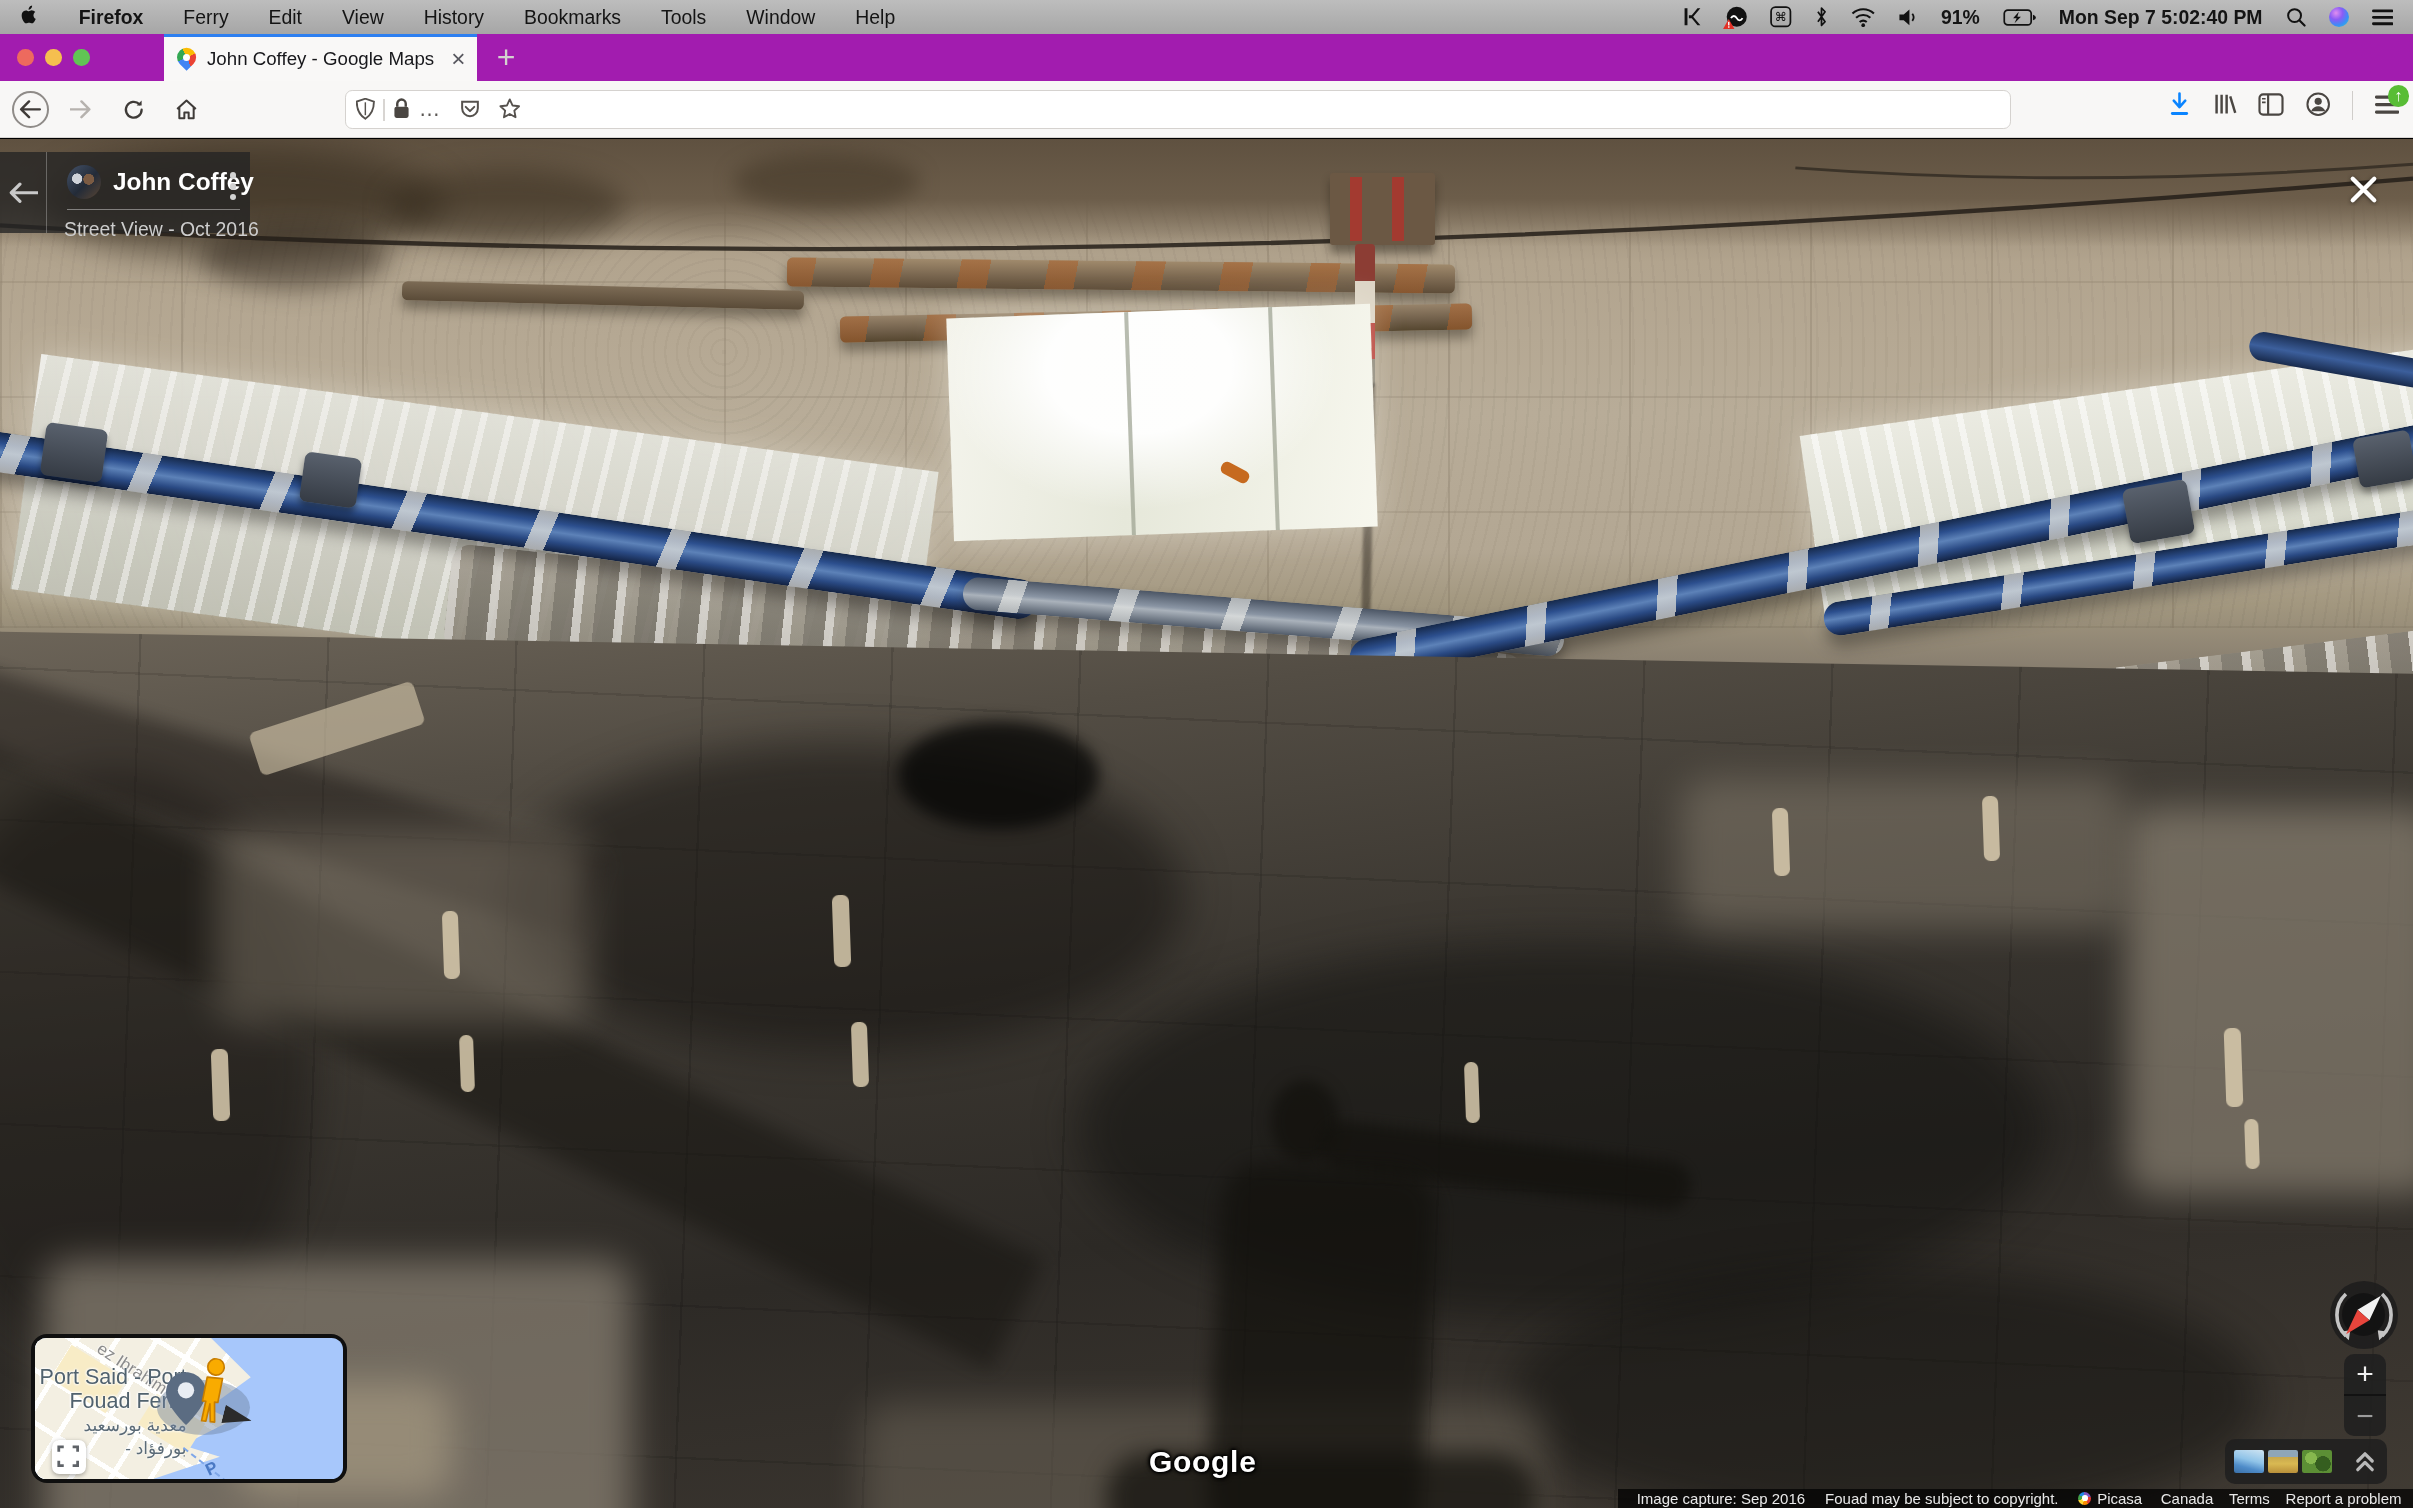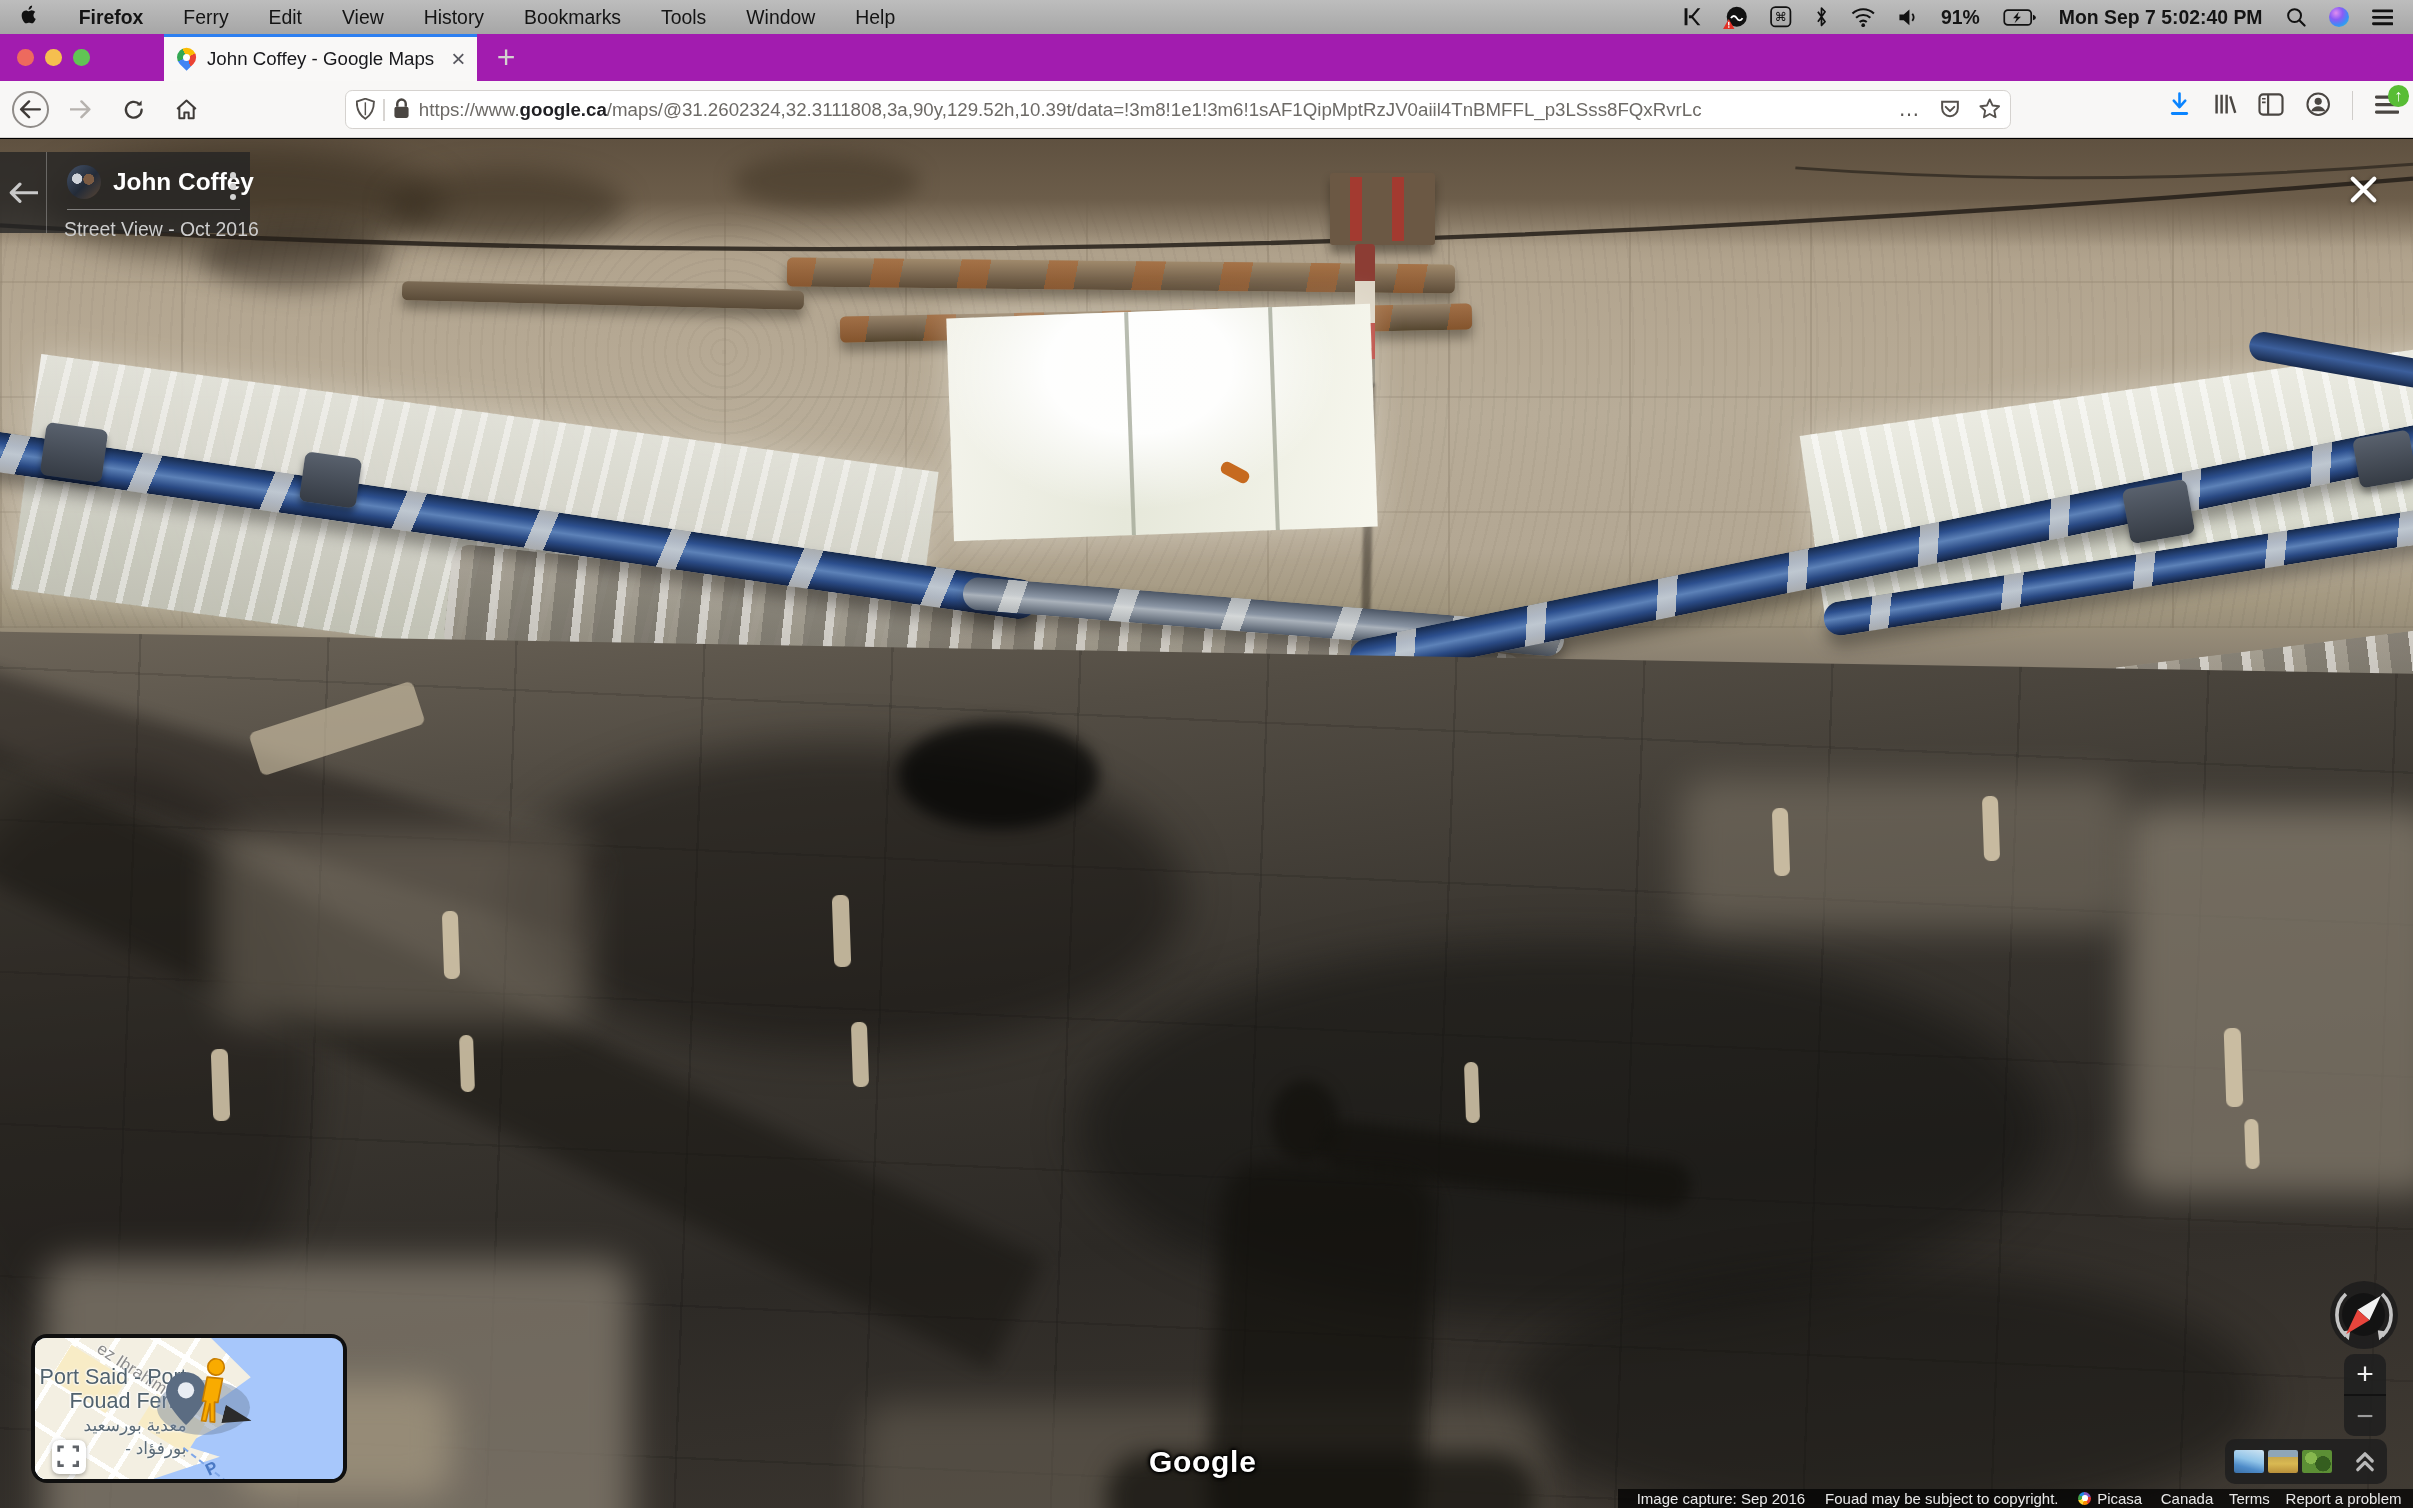--- a/index.html
+++ b/index.html
@@ -346,21 +346,20 @@
             <path d="M13 6v18" stroke="#55514d" stroke-width="2"></path>
           </svg>
       </span>
       <span class="url-sep"></span>
       <span>
         <svg width="17" height="21.5" viewBox="0 0 24 30">
             <rect x="2" y="12" width="20" height="16" rx="3" fill="#4a4642"></rect>
             <path d="M6 12V8a6 6 0 0 1 12 0v4" stroke="#4a4642" stroke-width="3.4" fill="none"></path>
           </svg>
       </span>
-      <span class="urltext"><span>https://www.</span><span class="domain">google.ca</span><span>/maps/@31.2602324,32.3111808,3a,90y,129.52h,10.39t/data=!3m8!1e1!3m6!1sAF1QipMptRzJV0aiil4TnBMFFL_p3LSss8FQxRvrLc</span></span>
       <span class="url-actions">
         <span class="dots3">…</span>
         <span>
           <svg width="20" height="20" viewBox="0 0 28 28">
               <path d="M3 4h22v9a11 11 0 0 1-22 0Z" fill="none" stroke="#55514d" stroke-width="2.8"></path>
               <path d="M8 11l6 6 6-6" stroke="#55514d" stroke-width="2.8" fill="none" stroke-linecap="round" stroke-linejoin="round"></path>
             </svg>
         </span>
         <span>
           <svg width="21.5" height="21.5" viewBox="0 0 30 30">

